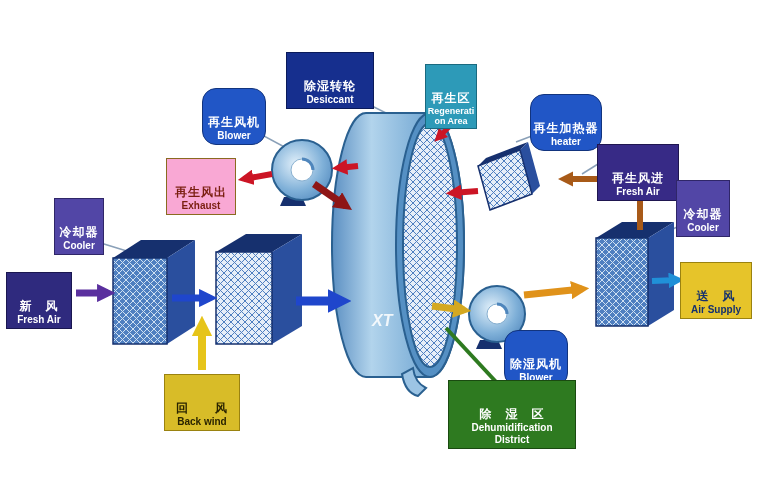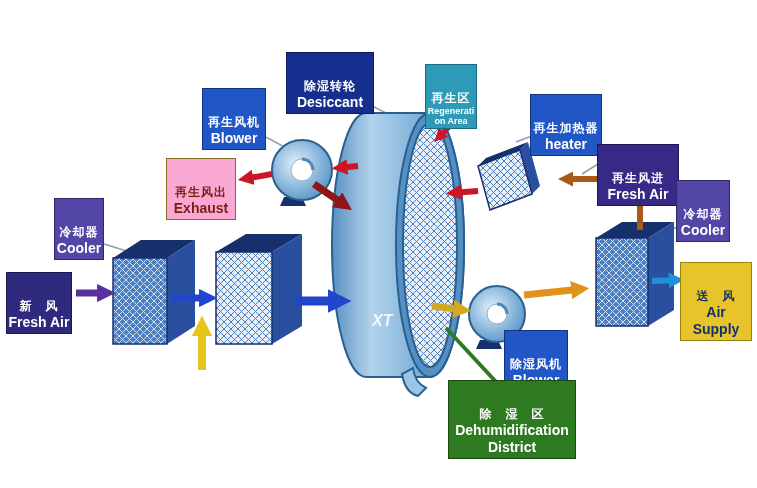--- a/index.html
+++ b/index.html
@@ -6,26 +6,26 @@
   html,body { width:757px; height:488px; }
   body { position:relative; background:#ffffff; font-family:"Liberation Sans", sans-serif; overflow:hidden; }
   .stage { position:absolute; left:0; top:0; width:757px; height:488px; }
   svg.diagram { position:absolute; left:0; top:0; z-index:1; }
 
   .lbl {
     position:absolute; z-index:3; text-align:center; font-weight:700;
     color:#ffffff; padding:2px 1px; line-height:1.22; border:1px solid rgba(0,0,0,.4);
   }
   .lbl .cn { font-size:12px; letter-spacing:1px; white-space:nowrap;margin-top:24px; }
-  .lbl .en { font-size:14px; }
+  .lbl .en { font-size:10px; }
   .lbl .en.brk { font-size:9px; word-break:break-all; line-height:1.15; }
 
   .c-navy   { background:#162f8e; border-color:#0a1a5a; }
   .c-teal   { background:#2d9ab8; border-color:#1a6a80; }
-  .c-blue   { background:#2156c6; border-color:#12347e; }
+  .c-blue   { background:#2156c6; border-color:#12347e;border-radius:14px; }
   .c-tan    { background:#f9a8d4; color:#7a1f10; border-color:#8a6a20; }
   .c-dpurple{ background:#372a86; border-color:#1f1650; }
   .c-purple { background:#5246a6; border-color:#2f2668; }
   .c-indigo { background:#2f2a7e; border-color:#1a1650; }
   .c-yellow { background:#e6c42a; color:#14306e; border-color:#9a8210; }
   .c-yellow2{ background:#d8bc28; color:#2a2400; border-color:#9a8210; }
   .c-green  { background:#2e7a20; border-color:#1a4a10; }
 
   .title {
     position:absolute; left:0; right:0; top:202px; z-index:5; text-align:center;
@@ -216,20 +216,24 @@
   <div class="lbl c-indigo" style="left:6px;top:272px;width:66px">
     <div class="cn">新　风</div>
     <div class="en">Fresh Air</div>
   </div>
 
   <div class="lbl c-yellow" style="left:680px;top:262px;width:72px">
     <div class="cn">送　风</div>
     <div class="en">Air Supply</div>
   </div>
 
+  <div class="lbl c-yellow2" style="left:164px;top:374px;width:76px">
+    <div class="cn">回　　风</div>
+    <div class="en">Back wind</div>
+  </div>
 
   <div class="lbl c-blue" style="left:504px;top:330px;width:64px">
     <div class="cn">除湿风机</div>
     <div class="en">Blower</div>
   </div>
 
   <div class="lbl c-green" style="left:448px;top:380px;width:128px">
     <div class="cn">除　湿　区</div>
     <div class="en">Dehumidification</div>
     <div class="en">District</div>

